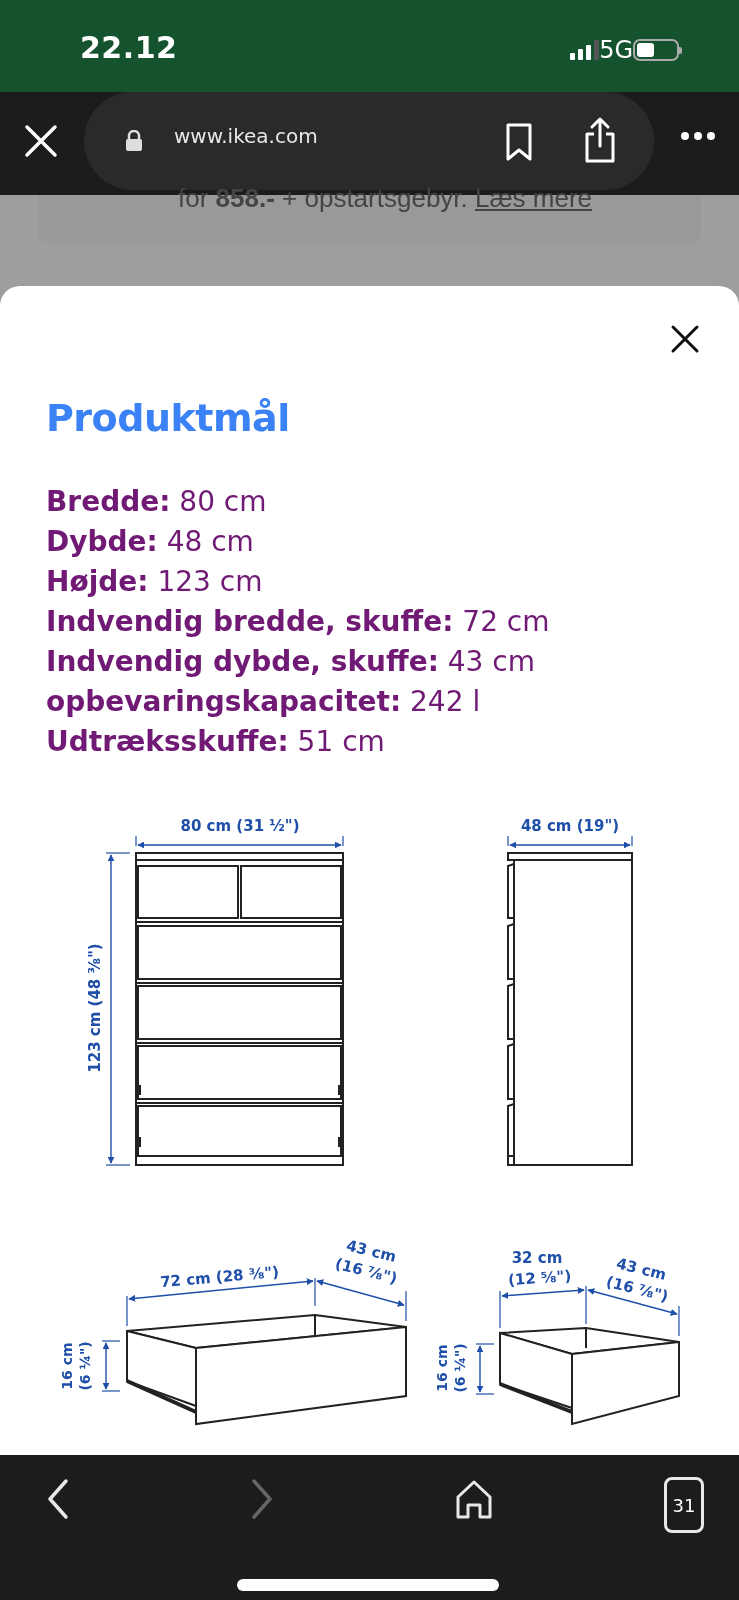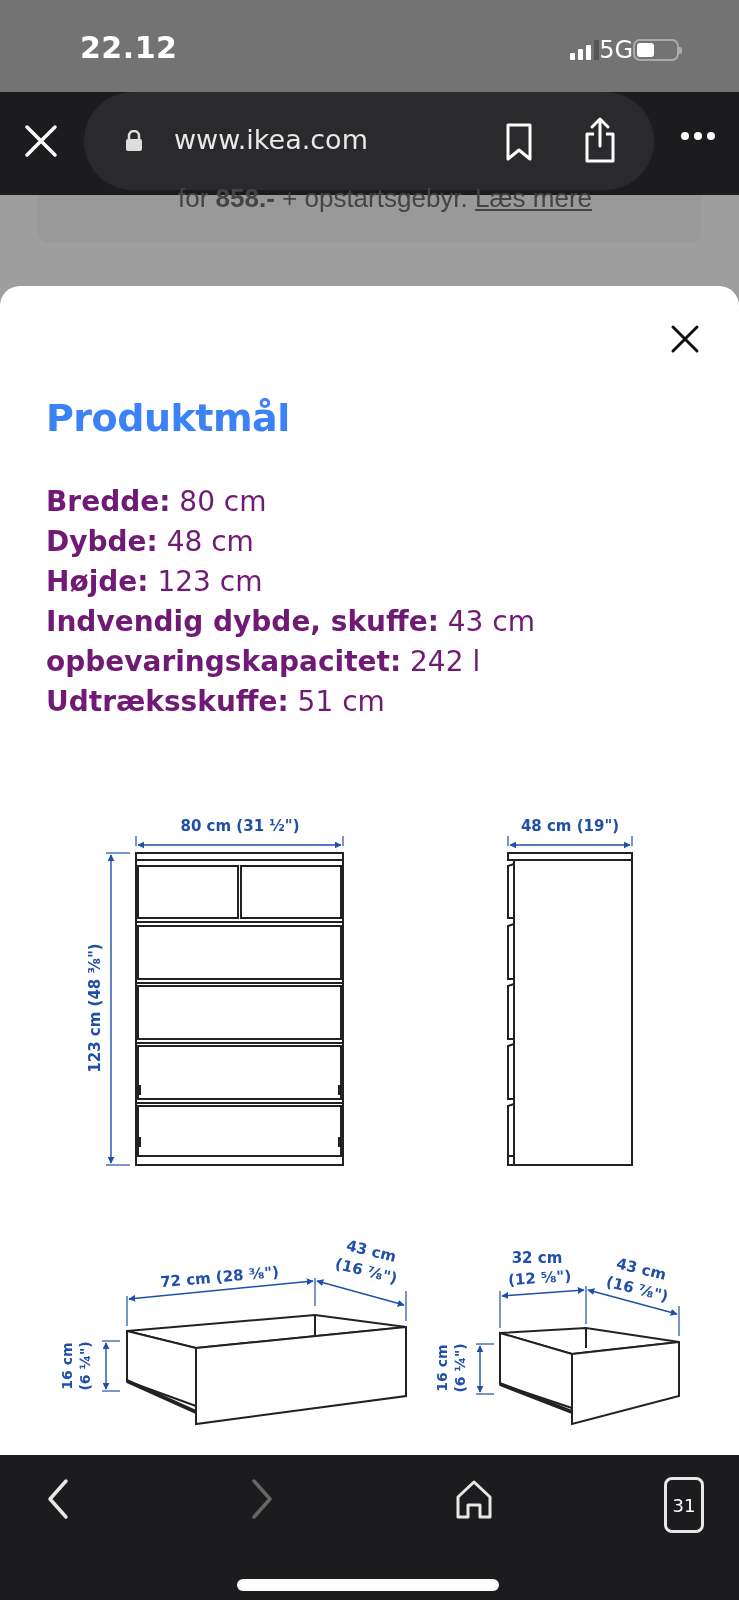--- a/index.html
+++ b/index.html
@@ -1,32 +1,32 @@
 <!DOCTYPE html>
 <html><head>
 <meta charset="utf-8">
 <style>
   * { box-sizing: border-box; margin: 0; padding: 0; }
   html, body { width: 739px; height: 1600px; overflow: hidden; background: #1c1c1e; font-family: "Liberation Sans", sans-serif; }
-  .status-bar { position: absolute; left: 0; top: 0; width: 739px; height: 104px; background: #737373; color: #fff; text-align: right; }
+  .status-bar { position: absolute; left: 0; top: 0; width: 739px; height: 104px; background: #14532d; color: #fff; text-align: right; }
   .status-time { position: absolute; left: 80px; top: 30px; font-size: 30px; font-weight: 600; letter-spacing: 0.5px; font-family: "DejaVu Sans", sans-serif; }
   .status-right { position: absolute; right: 60px; top: 36px; display: flex; align-items: center; }
   .signal { display: flex; align-items: flex-end; gap: 3px; height: 20px; }
   .signal span { width: 5px; background: #fff; border-radius: 1px; }
   .signal span.dim { background: #555; }
   .net { font-size: 24px; font-family: "DejaVu Sans", sans-serif; }
   .battery { width: 46px; height: 22px; border: 2px solid #aaa; border-radius: 7px; position: relative; padding: 2px; }
   .battery .lvl { width: 45%; height: 100%; background: #fff; border-radius: 3px; }
   .battery::after { content: ""; position: absolute; right: -5px; top: 6px; width: 3px; height: 7px; background: #aaa; border-radius: 0 2px 2px 0; }
 
   .url-row { position: absolute; left: 0; top: 92px; width: 739px; height: 103px; background: #1c1c1e; }
   .close-tab { position: absolute; left: 22px; top: 30px; width: 38px; height: 38px; }
   .url-pill { position: absolute; left: 84px; top: 0; width: 570px; height: 98px; background: #2a2a2d; border-radius: 49px; }
   .lock { position: absolute; left: 40px; top: 38px; width: 20px; height: 22px; }
-  .url-text { position: absolute; left: 90px; top: 32px; color: #e8e8e8; font-size: 27px; font-family: "DejaVu Sans", sans-serif; }
+  .url-text { position: absolute; left: 90px; top: 32px; color: #e8e8e8; font-size: 20px; font-family: "DejaVu Sans", sans-serif; }
   .bookmark { position: absolute; left: 420px; top: 30px; width: 30px; height: 40px; }
   .share { position: absolute; left: 498px; top: 24px; width: 36px; height: 48px; }
   .more { position: absolute; right: 22px; top: 40px; width: 36px; height: 14px; display: flex; gap: 5px; }
   .more span { width: 8px; height: 8px; border-radius: 50%; background: #fff; }
 
   .backdrop { position: absolute; left: 0; top: 195px; width: 739px; height: 1260px; background: #9e9e9e; }
   .promo-box { position: absolute; left: 38px; top: 0; width: 663px; height: 48px; background: #999; border-radius: 0 0 10px 10px; }
   .promo-text { position: absolute; left: 140px; top: -12px; font-size: 26px; color: #444; white-space: nowrap; }
   .promo-text b { color: #444; }
   .promo-text u { color: #444; }
@@ -102,20 +102,21 @@
 <div class="sheet">
   <svg class="sheet-close" viewBox="0 0 30 30">
     <path d="M3 3 L27 27 M27 3 L3 27" stroke="#111" stroke-width="3" stroke-linecap="round"></path>
   </svg>
   <h1 class="title">Produktmål</h1>
 
   <div class="specs">
     <div class="spec"><span class="k">Bredde:</span> <span class="v">80 cm</span></div>
     <div class="spec"><span class="k">Dybde:</span> <span class="v">48 cm</span></div>
     <div class="spec"><span class="k">Højde:</span> <span class="v">123 cm</span></div>
+    <div class="spec"><span class="k">Indvendig bredde, skuffe:</span> <span class="v">72 cm</span></div>
     <div class="spec"><span class="k">Indvendig dybde, skuffe:</span> <span class="v">43 cm</span></div>
     <div class="spec"><span class="k">opbevaringskapacitet:</span> <span class="v">242 l</span></div>
     <div class="spec"><span class="k">Udtræksskuffe:</span> <span class="v">51 cm</span></div>
   </div>
 
   <svg class="drawing" viewBox="0 500 739 670">
     <defs>
       <marker id="ar" viewBox="0 0 10 10" refX="9" refY="5" markerWidth="5" markerHeight="5" orient="auto-start-reverse">
         <path d="M0 0 L10 5 L0 10 Z" fill="#1f4fa8"></path>
       </marker>

